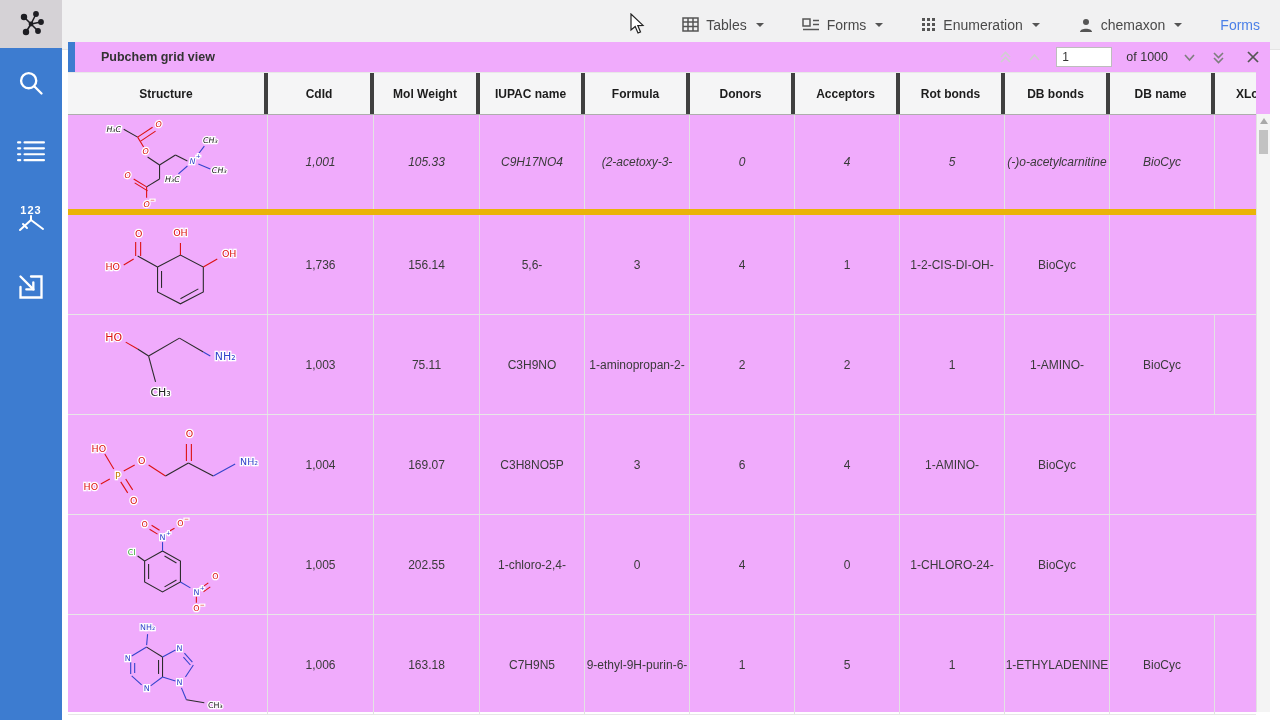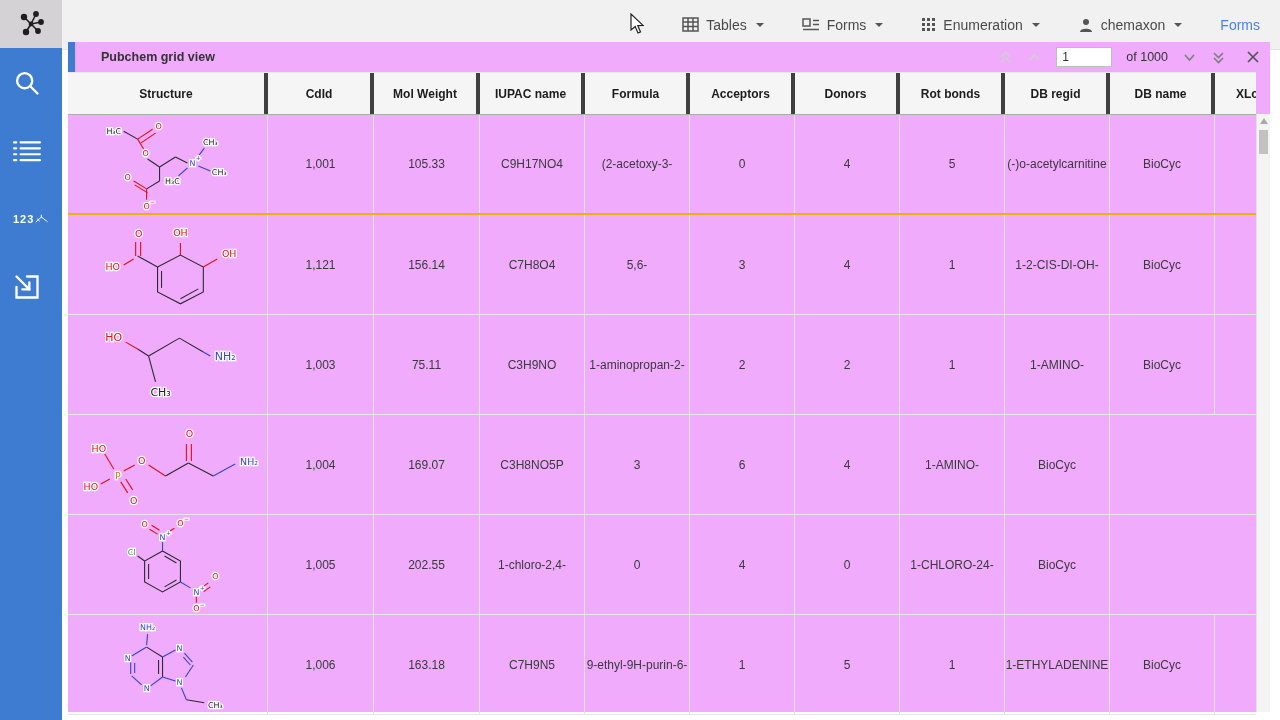--- a/index.html
+++ b/index.html
@@ -3,21 +3,21 @@
 <meta charset="utf-8">
 <style>
   * { margin:0; padding:0; box-sizing:border-box; }
   html,body { width:1280px; height:720px; overflow:hidden; background:#fff;
               font-family:"Liberation Sans", sans-serif; }
 
   
   .sidebar { position:absolute; left:0; top:0; width:62px; height:720px; background:#3d7cd0; }
   .logo-box { width:62px; height:48px; background:#d5d2d6; display:flex; align-items:center; justify-content:center; }
   .side-icons { display:flex; flex-direction:column; align-items:center; padding-top:18px; gap:34px; }
-  .side-btn { width:36px; height:34px; display:flex; flex-direction:row; align-items:center; cursor:pointer; }
+  .side-btn { width:36px; height:34px; display:flex; flex-direction:column; align-items:center; justify-content:center; cursor:pointer; }
   .num123 { color:#fff; font-size:11px; font-weight:bold; line-height:10px; letter-spacing:1px; }
 
   
   .topbar { position:absolute; left:62px; top:0; width:1218px; height:50px; background:#f1f1f2;
             border-bottom:1px solid #e4e4e4; display:flex; align-items:center; justify-content:flex-end;
             gap:38px; padding-right:20px; }
   .menu-item { display:flex; align-items:center; gap:7px; color:#4a4a4a; font-size:14px; cursor:pointer; }
   .caret { width:0; height:0; border-left:4px solid transparent; border-right:4px solid transparent; border-top:4px solid #555; margin-left:2px; }
   .help-link { color:#4a7fe8; font-size:14px; cursor:pointer; }
 
@@ -36,21 +36,21 @@
   .close-btn { margin-left:6px; cursor:pointer; display:flex; }
 
   
   .grid-wrap { position:relative; width:1188px; overflow:hidden; border-top:1px solid #e8e8e8; }
   .grid-row { display:grid; grid-template-columns:200px 106px 106px 105px 105px 105px 105px 105px 105px 105px 80px; }
   .hdr { height:42px; background:#f5f5f6; border-bottom:1px solid #adadad; }
   .hdr .cell { font-weight:bold; color:#1c1c1c; border-right:4px solid #404040; }
   .cell { display:flex; align-items:center; justify-content:center; font-size:12px; color:#3a3a3a;
           border-right:1px solid #e3e3e3; overflow:hidden; white-space:nowrap; }
   .body-row { height:100px; border-bottom:1px solid #e7e7e7; }
-  .body-row.first { border-bottom:2px solid #eab308; }
+  .body-row.first { border-bottom:6px solid #eab308;font-style:italic; }
   .cell.last { border-right:none; }
 
   
   .vscroll { position:absolute; left:1188px; top:72px; width:14px; height:598px; background:#f4f4f4; border-left:1px solid #e2e2e2; }
   .vs-arrow { width:0; height:0; margin:4px auto 0; border-left:4px solid transparent; border-right:4px solid transparent; border-bottom:6px solid #a9a9a9; }
   .vs-thumb { width:9px; height:24px; background:#c2c2c2; margin:6px auto 0; }
 
   
   .mol line, .mol polyline, .mol polygon { stroke:#2b2b2b; stroke-width:1.1; fill:none; }
   .mol .bO { stroke:#dd1111; } .mol .bN { stroke:#3344cc; }
@@ -228,24 +228,24 @@
   </div>
 
   <div class="grid-wrap">
 
     <div class="grid-row hdr">
       <div class="cell">Structure</div>
       <div class="cell">CdId</div>
       <div class="cell">Mol Weight</div>
       <div class="cell">IUPAC name</div>
       <div class="cell">Formula</div>
+      <div class="cell">Donors</div>
       <div class="cell">Acceptors</div>
-      <div class="cell">Donors</div>
       <div class="cell">Rot bonds</div>
-      <div class="cell">DB regid</div>
+      <div class="cell">DB bonds</div>
       <div class="cell">DB name</div>
       <div class="cell last">XLogP</div>
     </div>
 
     <div class="grid-row body-row first">
       <div class="cell">
         <svg class="mol" width="200" height="95" viewBox="0 0 200 95">
           <line x1="56" y1="14" x2="70" y2="22"></line>
           <line class="bO" x1="70" y1="22" x2="85" y2="12"></line>
             <line class="bO" x1="73" y1="26" x2="88" y2="16"></line>
@@ -297,23 +297,22 @@
             <line class="bO" x1="73" y1="41" x2="73" y2="27"></line>
           <line class="bO" x1="66" y1="44" x2="56" y2="50"></line>
           <line class="bO" x1="113" y1="40" x2="113" y2="28"></line>
           <line class="bO" x1="136" y1="52" x2="150" y2="44"></line>
           <text x="71" y="22" class="tO mid">O</text>
           <text x="113" y="21" class="tO mid">OH</text>
           <text x="162" y="42" class="tO mid">OH</text>
           <text x="45" y="55" class="tO mid">HO</text>
         </svg>
       </div>
-      <div class="cell">1,121</div>
+      <div class="cell">1,736</div>
       <div class="cell">156.14</div>
-      <div class="cell">C7H8O4</div>
       <div class="cell">5,6-</div>
       <div class="cell">3</div>
       <div class="cell">4</div>
       <div class="cell">1</div>
       <div class="cell">1-2-CIS-DI-OH-</div>
       <div class="cell">BioCyc</div>
       <div class="cell last"></div>
     </div>
 
     <div class="grid-row body-row">

